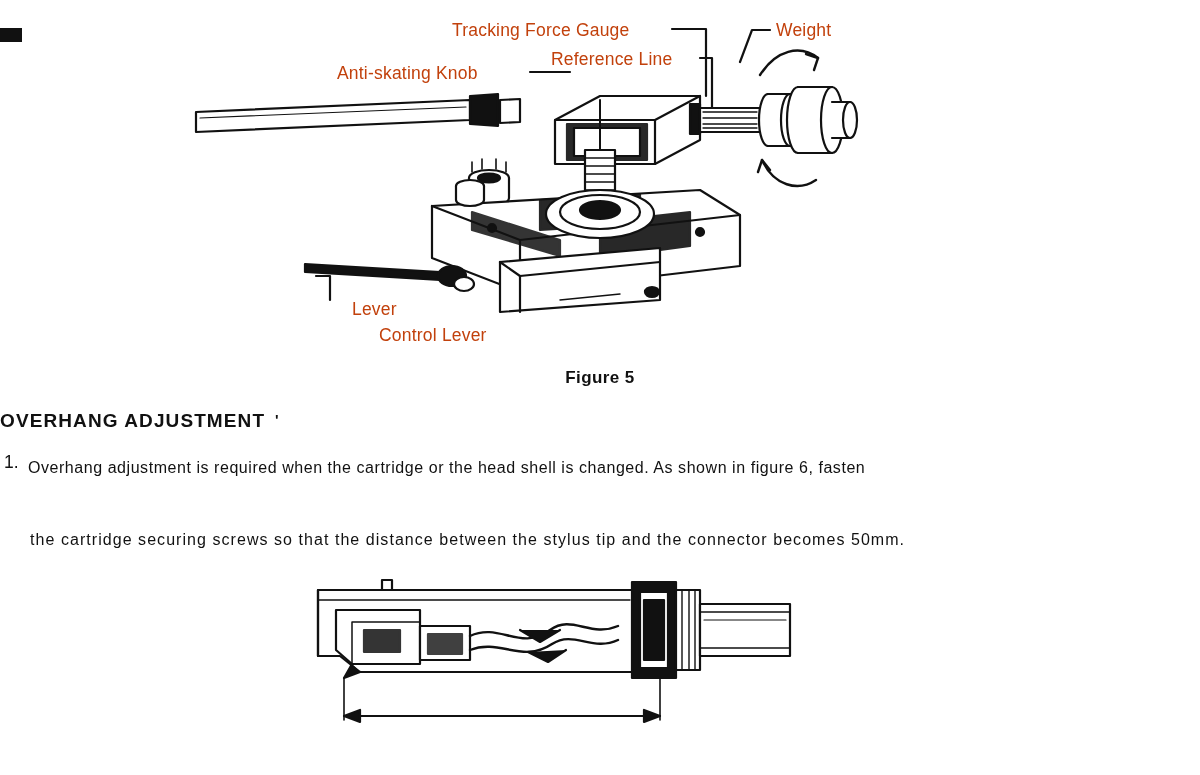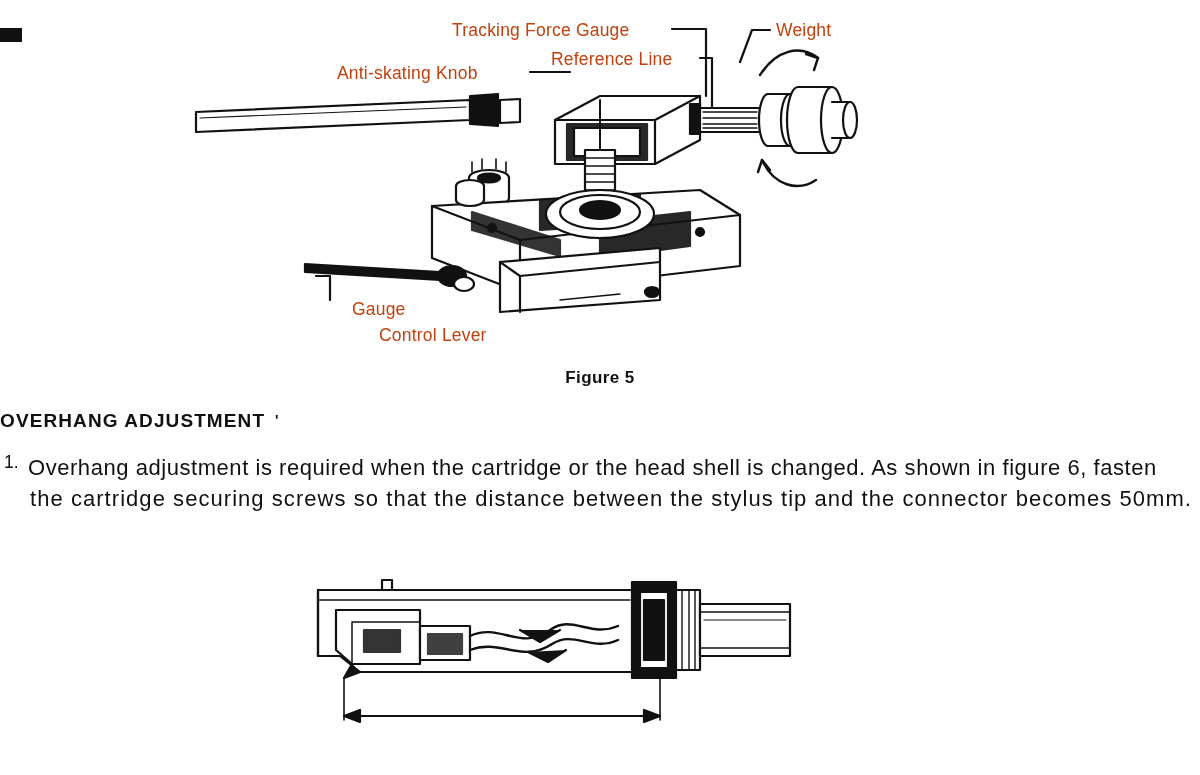--- a/index.html
+++ b/index.html
@@ -83,29 +83,29 @@
     width: 1190px;
   }
   .para-num {
     position: absolute;
     left: 4px;
     top: 0px;
     font-size: 17.5px;
   }
   .para-body {
     margin-left: 28px;
-    font-size: 22px;
+    font-size: 16px;
     line-height: 31px;
     text-align: justify;
     letter-spacing: 0.15px;
     width: 1146px;
   }
   .para-body .line { display: block; white-space: nowrap; }
   .para-body .line.l1 { letter-spacing: 0.55px; }
-  .para-body .line.l2 { letter-spacing: 1.05px; padding-left: 2px; }
+  .para-body .line.l2 { letter-spacing: 1.05px; padding-left: 2px; margin-top: 41px; }
   .para-body .line.l3 { letter-spacing: 0.75px; padding-left: 2px; }
 
   
   .figure6-wrap {
     position: absolute;
     left: 0;
     top: 560px;
     width: 1200px;
     height: 215px;
   }
@@ -200,21 +200,21 @@
 
       <circle cx="492" cy="228" r="4" fill="#111"></circle>
       <circle cx="700" cy="232" r="4" fill="#111"></circle>
     </g>
   </svg>
 
   <div class="callout c-anti">Anti-skating Knob</div>
   <div class="callout c-tfg">Tracking Force Gauge</div>
   <div class="callout c-ref">Reference Line</div>
   <div class="callout c-weight">Weight</div>
-  <div class="callout c-cue1">Gauge</div>
+  <div class="callout c-cue1">Lever</div>
   <div class="callout c-cue2">Control Lever</div>
 
   <div class="fig5-caption">Figure 5</div>
 </div>
 
 <div class="section-heading">
   <span>OVERHANG  ADJUSTMENT</span><span class="heading-tick">'</span>
 </div>
 
 <div class="para-block">

